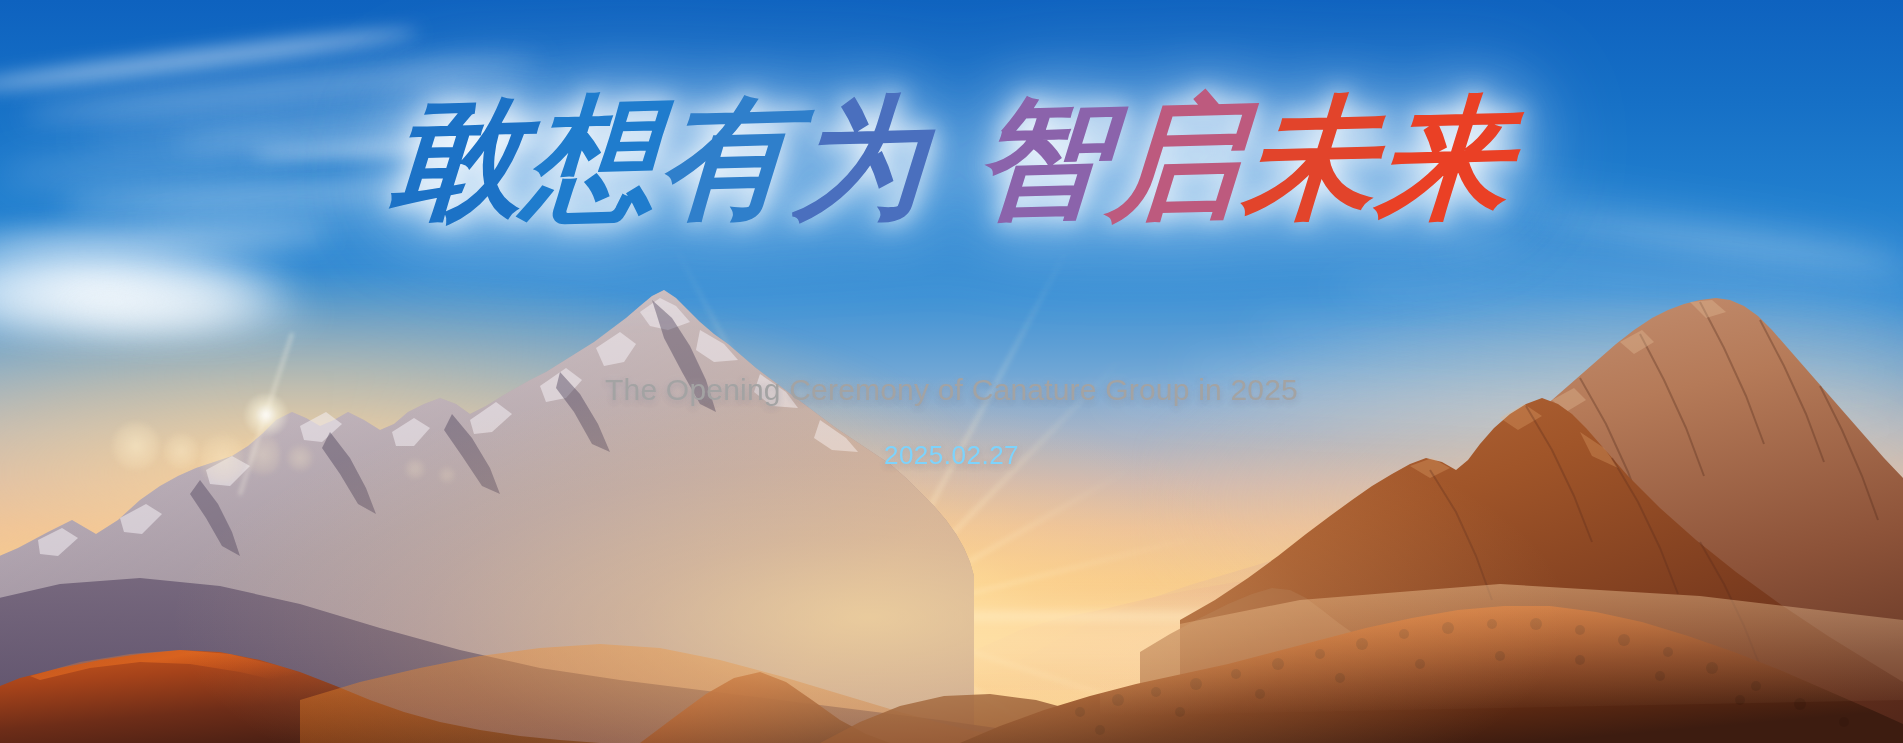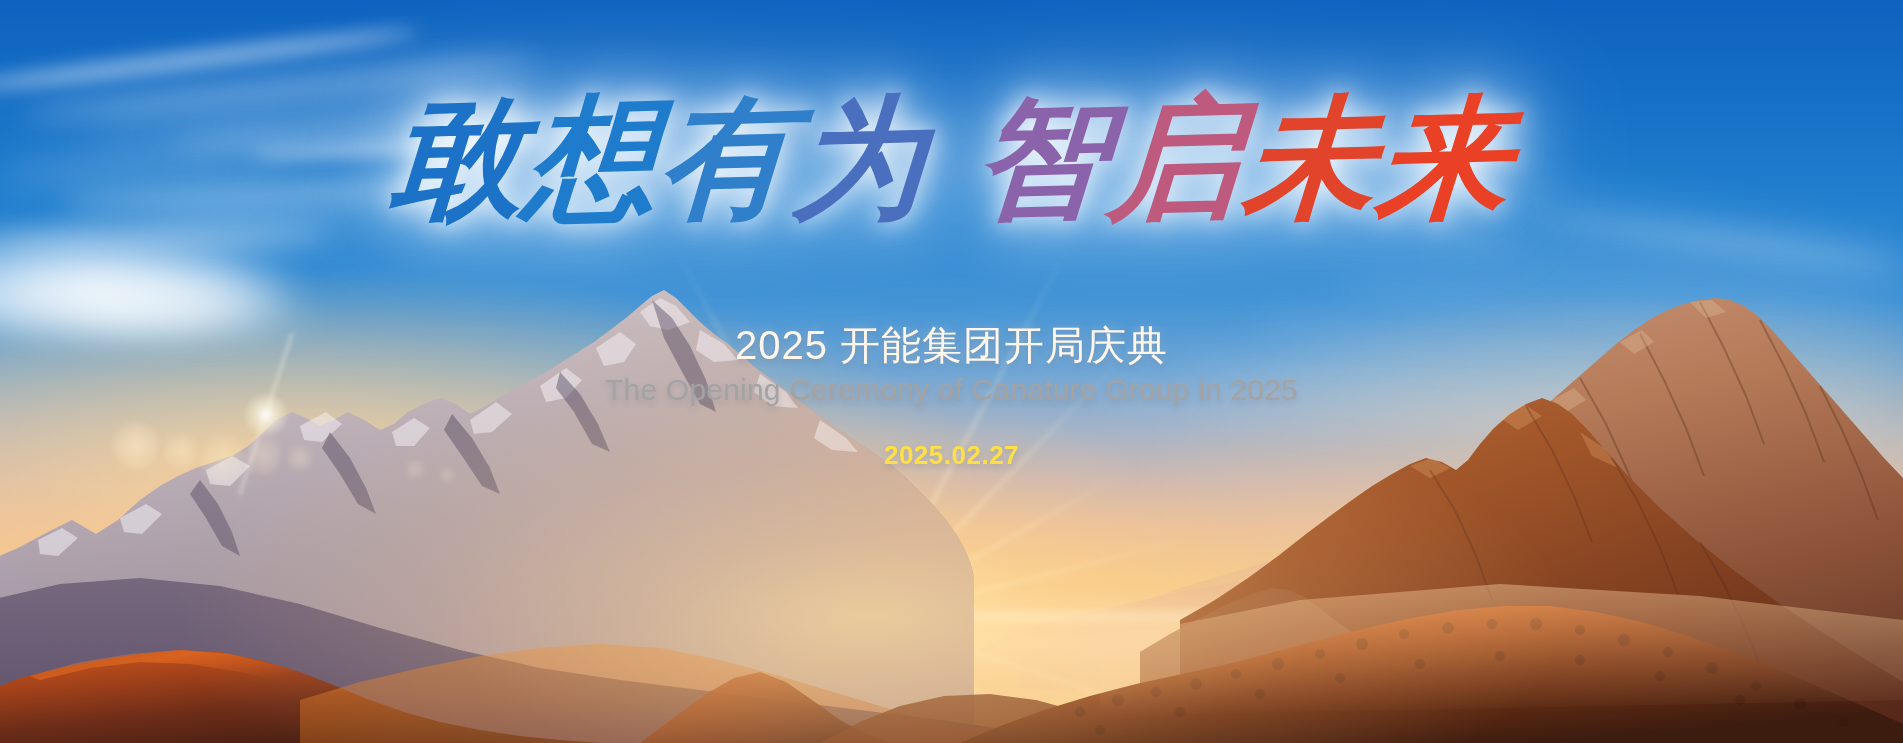--- a/index.html
+++ b/index.html
@@ -184,21 +184,21 @@
     text-shadow:0 0 10px rgba(255,255,255,.35), 0 2px 6px rgba(60,60,90,.35);
   }
   .sub-en{
     position:absolute; left:0; right:0; top:373px;
     font-size:30px; font-weight:400; color:#a3a3a3;
     letter-spacing:.2px;
     text-shadow:0 0 9px rgba(255,255,255,.3), 0 2px 6px rgba(60,60,90,.3);
   }
   .sub-date{
     position:absolute; left:0; right:0; top:440px;
-    font-size:26px; font-weight:700; color:#fde047;
+    font-size:26px; font-weight:400; color:#7dd3fc;
     letter-spacing:.5px;
     text-shadow:0 0 9px rgba(255,255,255,.3), 0 2px 6px rgba(70,60,80,.3);
   }
 </style>
 </head>
 <body>
 
 <div id="banner">
 
   <div class="sky"></div>
@@ -479,19 +479,18 @@
   <div class="flare-star" style="left:243px; top:392px; width:46px; height:46px;"></div>
   <div style="position:absolute; left:266px; top:414px; width:170px; height:3px; transform:translate(-50%,-50%) rotate(-72deg);
               background:linear-gradient(to bottom, rgba(255,255,255,0), rgba(255,252,235,.7), rgba(255,255,255,0)); filter:blur(2px);"></div>
 
   <div class="textblock">
 
     <div class="headline">
       <span class="ch c1" style="color: rgb(28, 114, 198);">敢</span><span class="ch c2" style="color: rgb(31, 124, 205);">想</span><span class="ch c3" style="color: rgb(47, 127, 203);">有</span><span class="ch c4" style="color: rgb(74, 111, 190);">为</span><span class="gap"></span><span class="ch c5" style="color: rgb(139, 99, 171);">智</span><span class="ch c6" style="color: rgb(189, 90, 126);">启</span><span class="ch c7" style="color: rgb(226, 68, 43);">未</span><span class="ch c8" style="color: rgb(234, 64, 37);">来</span>
     </div>
 
-    <div class="sub-cn">2025 开能集团开局庆典</div>
     <div class="sub-en">The Opening Ceremony of Canature Group in 2025</div>
     <div class="sub-date">2025.02.27</div>
 
   </div>
 
 </div>
 
 </body></html>

